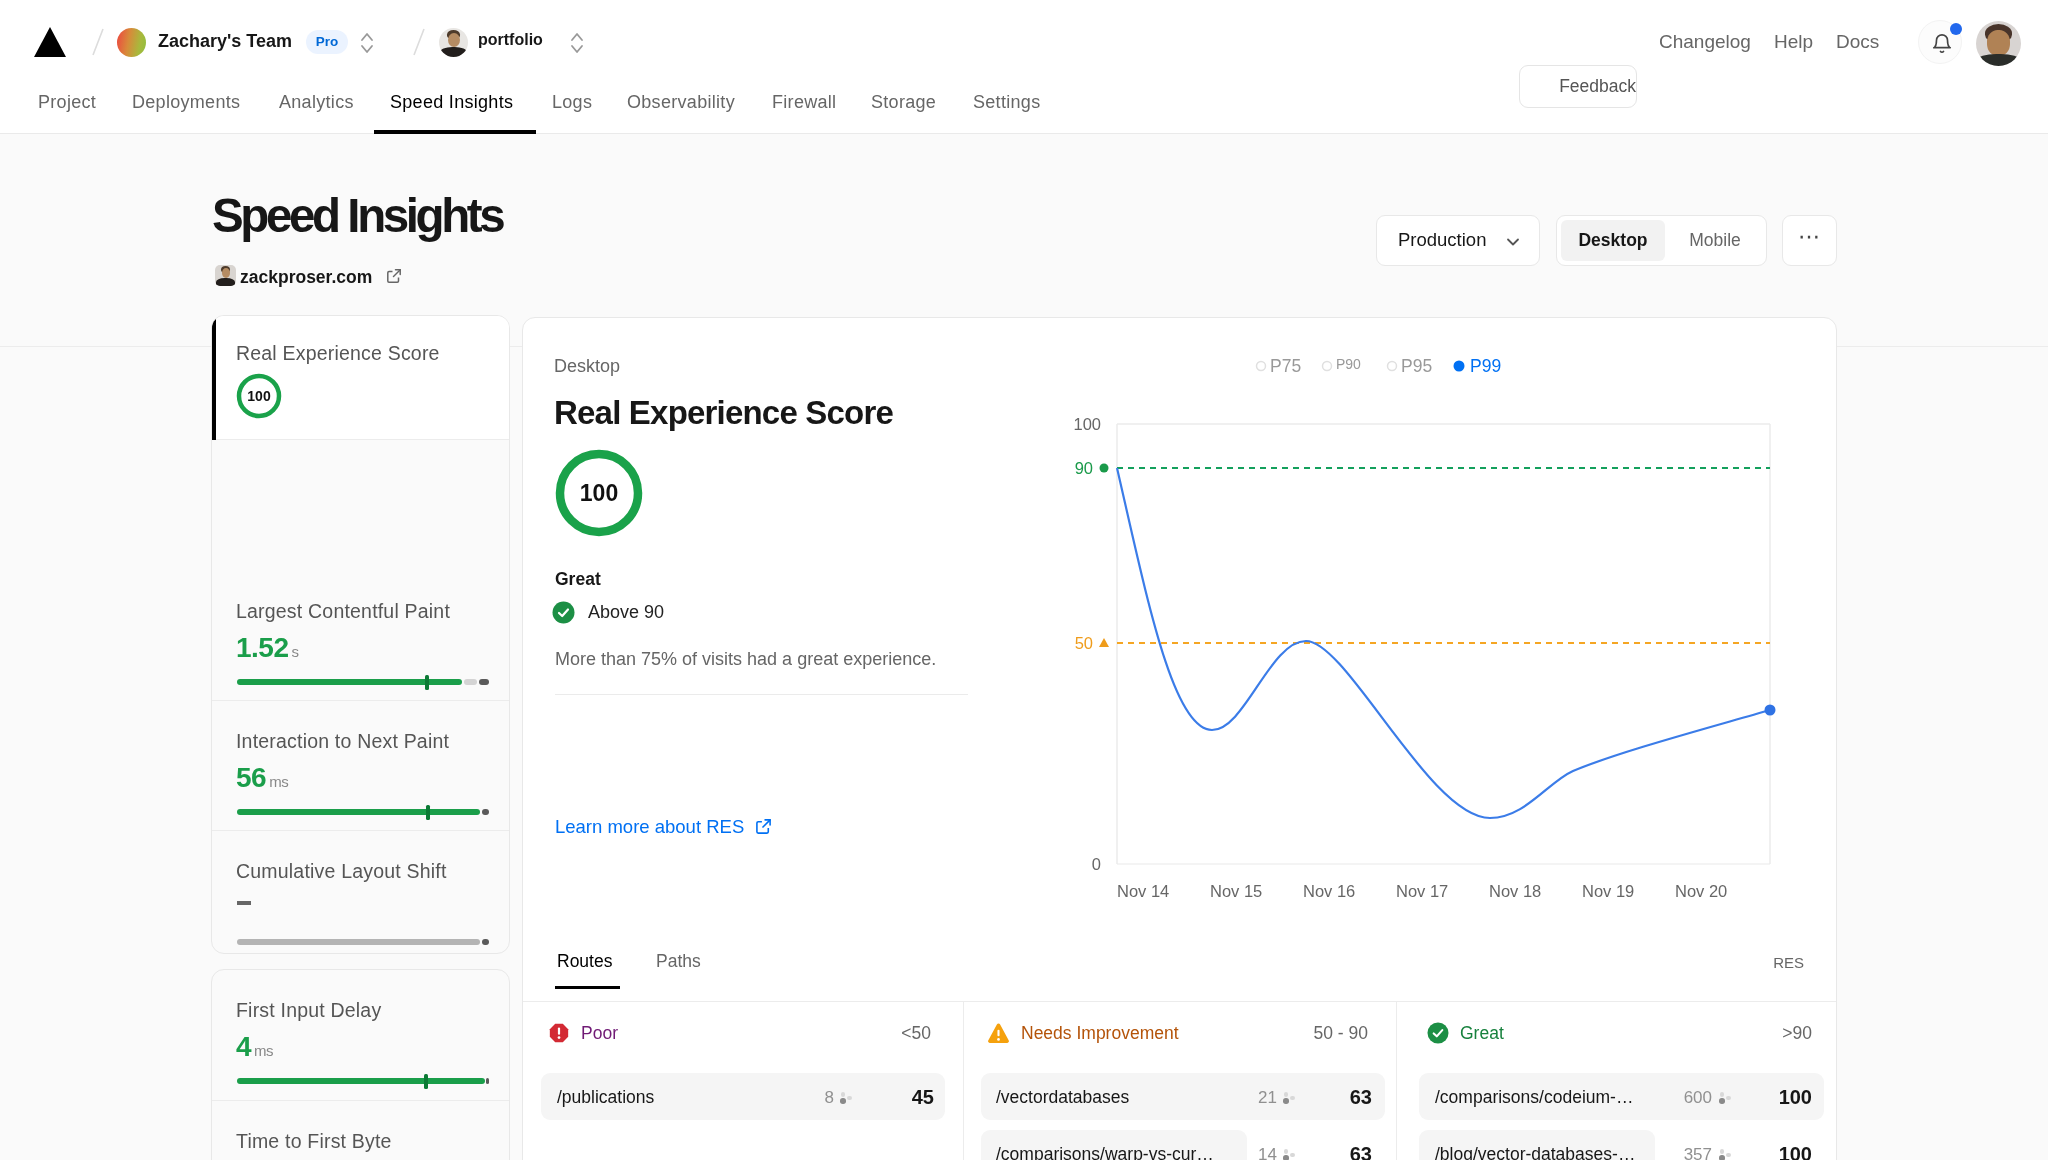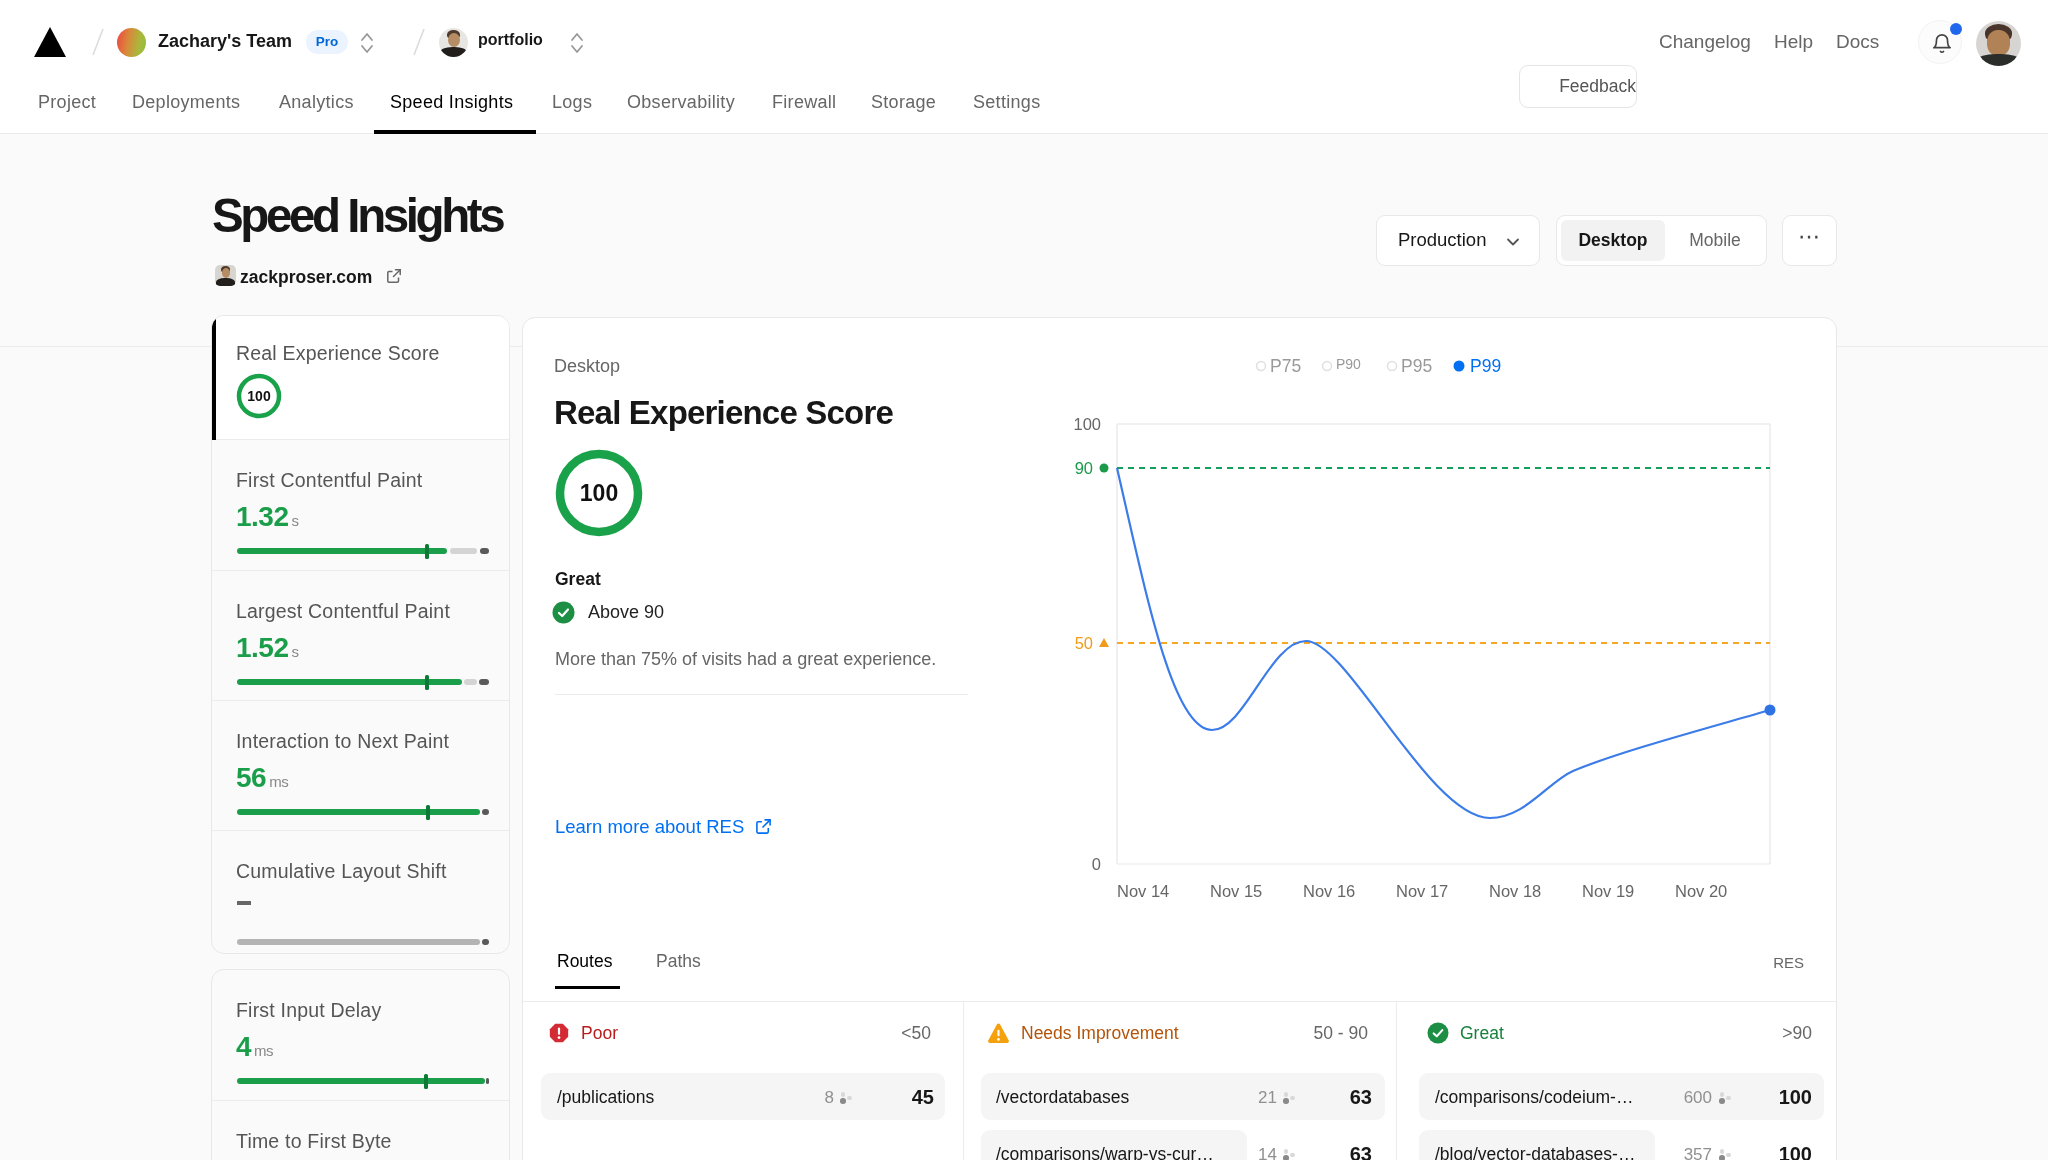--- a/index.html
+++ b/index.html
@@ -154,30 +154,20 @@
 
   <div class="sect" style="top:0;height:124px;background:#fff">
     <div style="position:absolute;left:0;top:0;width:4px;height:124px;background:#000"></div>
     <div class="sect-title" style="top:26px">Real Experience Score</div>
     <svg width="46" height="46" style="position:absolute;left:24px;top:57px" viewBox="0 0 46 46">
         <circle cx="23" cy="23" r="20" fill="none" stroke="#1aa24a" stroke-width="4.5"></circle>
         <text x="23" y="28" text-anchor="middle" font-size="14" font-weight="bold" fill="#111">100</text>
       </svg>
   </div>
 
-  <div class="sect" style="top:124px;height:131px">
-    <div class="sect-title" style="top:29px">First Contentful Paint</div>
-    <div class="val" style="top:61px">1.32<small>s</small></div>
-    <div class="bar" style="top:108px">
-      <i style="left:0;width:210px;background:#1a9e4a"></i>
-      <i style="left:213px;width:27px;background:#d4d4d4"></i>
-      <i style="left:243px;width:9px;background:#5a5a5a"></i>
-      <div class="tick" style="left:188px"></div>
-    </div>
-  </div>
 
   <div class="sect" style="top:255px;height:130px">
     <div class="sect-title" style="top:29px">Largest Contentful Paint</div>
     <div class="val" style="top:61px">1.52<small>s</small></div>
     <div class="bar" style="top:108px">
       <i style="left:0;width:225px;background:#1a9e4a"></i>
       <i style="left:227px;width:13px;background:#d4d4d4"></i>
       <i style="left:242px;width:10px;background:#5a5a5a"></i>
       <div class="tick" style="left:188px"></div>
     </div>
@@ -283,21 +273,21 @@
   <div style="position:absolute;left:0;top:683px;width:1315px;height:1px;background:#ececec"></div>
 
   <div style="position:absolute;left:440px;top:684px;width:1px;height:530px;background:#ececec"></div>
   <div style="position:absolute;left:873px;top:684px;width:1px;height:530px;background:#ececec"></div>
 
   <svg width="22" height="22" viewBox="0 0 24 24" style="position:absolute;left:25px;top:704px">
       <path d="M7.86 2 L16.14 2 L22 7.86 L22 16.14 L16.14 22 L7.86 22 L2 16.14 L2 7.86 Z" fill="#d32a34"></path>
       <rect x="10.8" y="6" width="2.4" height="8" rx="1.2" fill="#fff"></rect>
       <circle cx="12" cy="17" r="1.5" fill="#fff"></circle>
     </svg>
-  <div class="colhdr" style="left:58px;color:#b91c1c">Poor</div>
+  <div class="colhdr" style="left:58px;color:#701a75">Poor</div>
   <div class="colrange" style="left:18px;width:390px">&lt;50</div>
   <svg width="23" height="22" viewBox="0 0 24 23" style="position:absolute;left:464px;top:704px">
       <path d="M10.3 2.6 a2 2 0 0 1 3.4 0 L22.6 19 a2 2 0 0 1 -1.7 3 H3.1 a2 2 0 0 1 -1.7 -3 Z" fill="#f5a10d"></path>
       <rect x="10.9" y="8" width="2.2" height="7" rx="1.1" fill="#fff"></rect>
       <circle cx="12" cy="18.2" r="1.4" fill="#fff"></circle>
     </svg>
   <div class="colhdr" style="left:498px;color:#b45309">Needs Improvement</div>
   <div class="colrange" style="left:458px;width:387px">50 - 90</div>
   <svg width="22" height="22" viewBox="0 0 23 23" style="position:absolute;left:904px;top:704px">
       <circle cx="11.5" cy="11.5" r="11" fill="#1c8f45"></circle>

